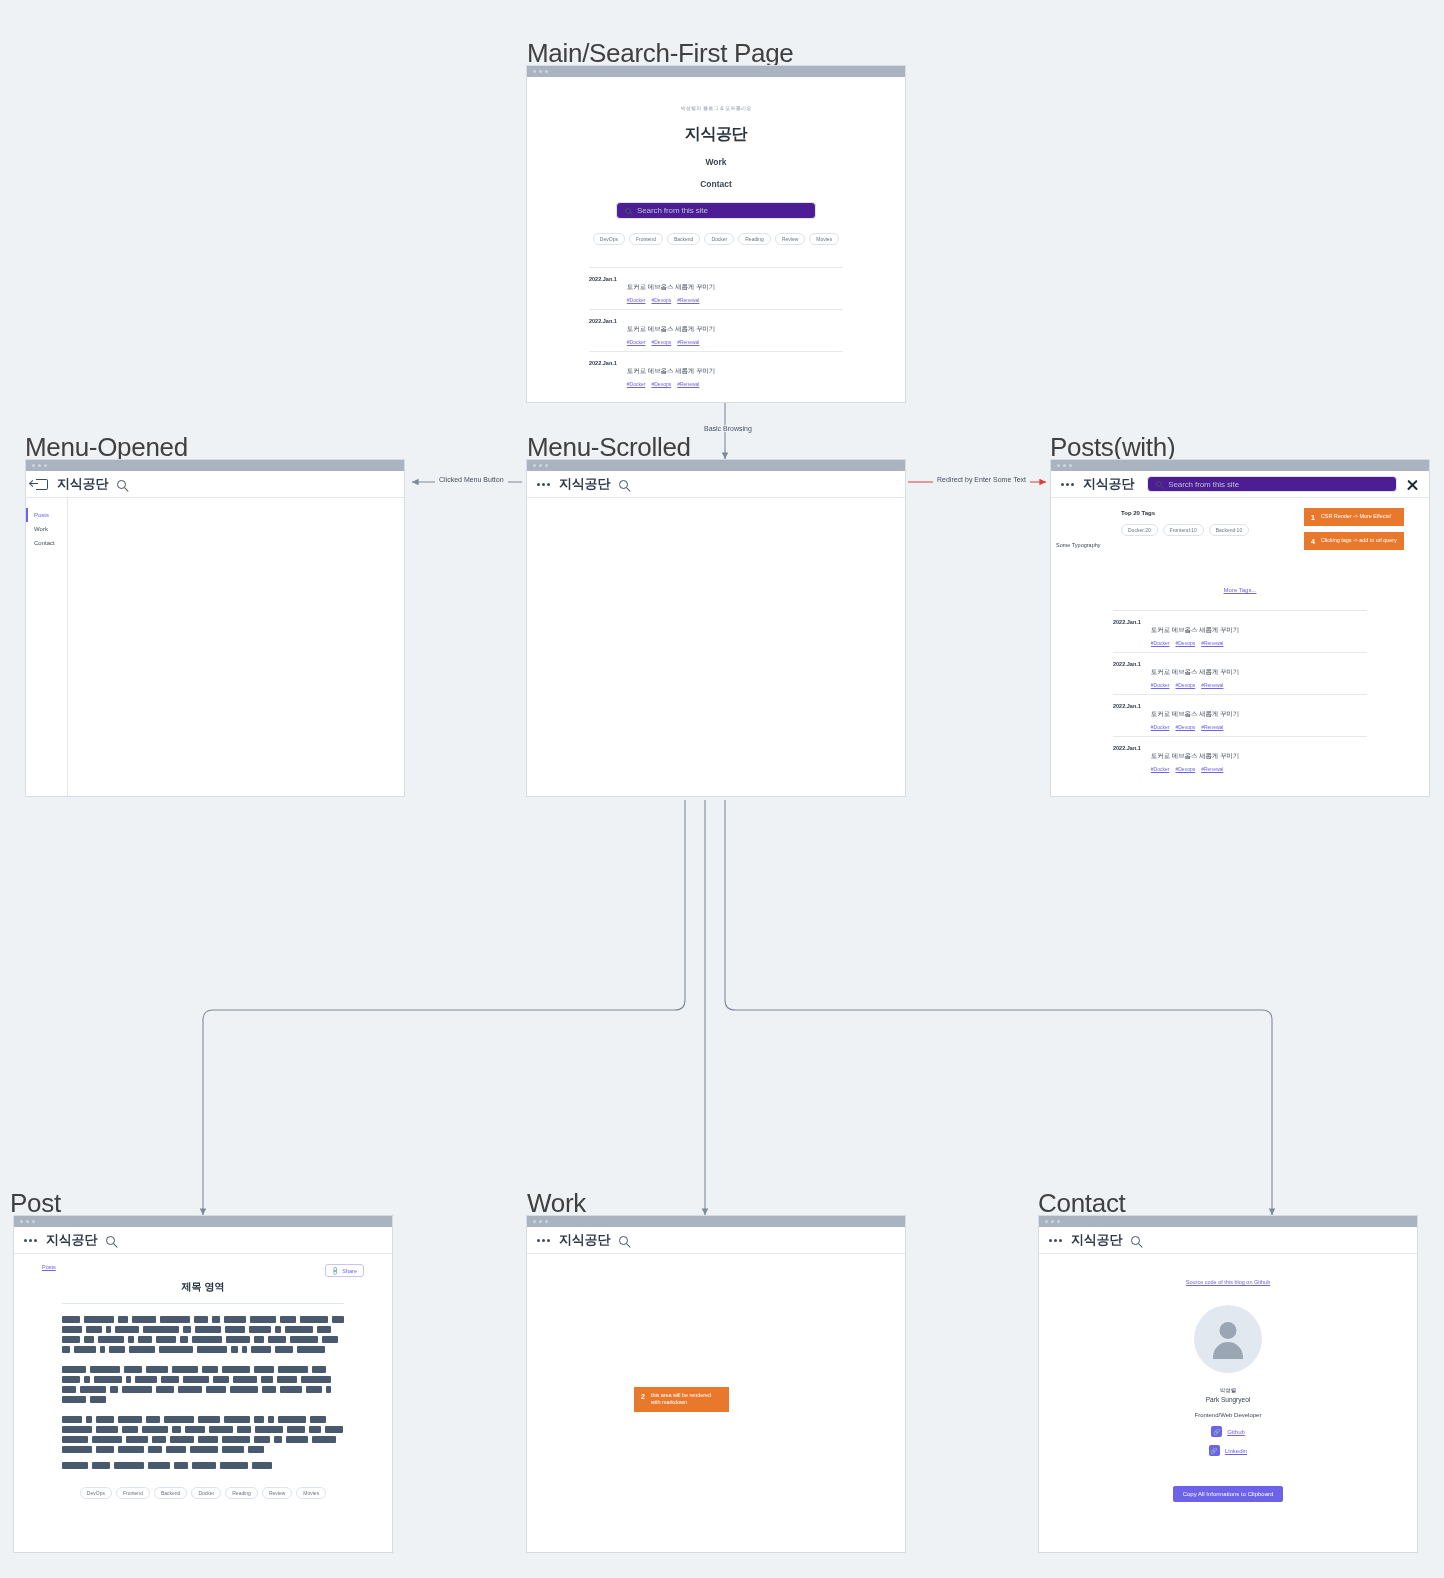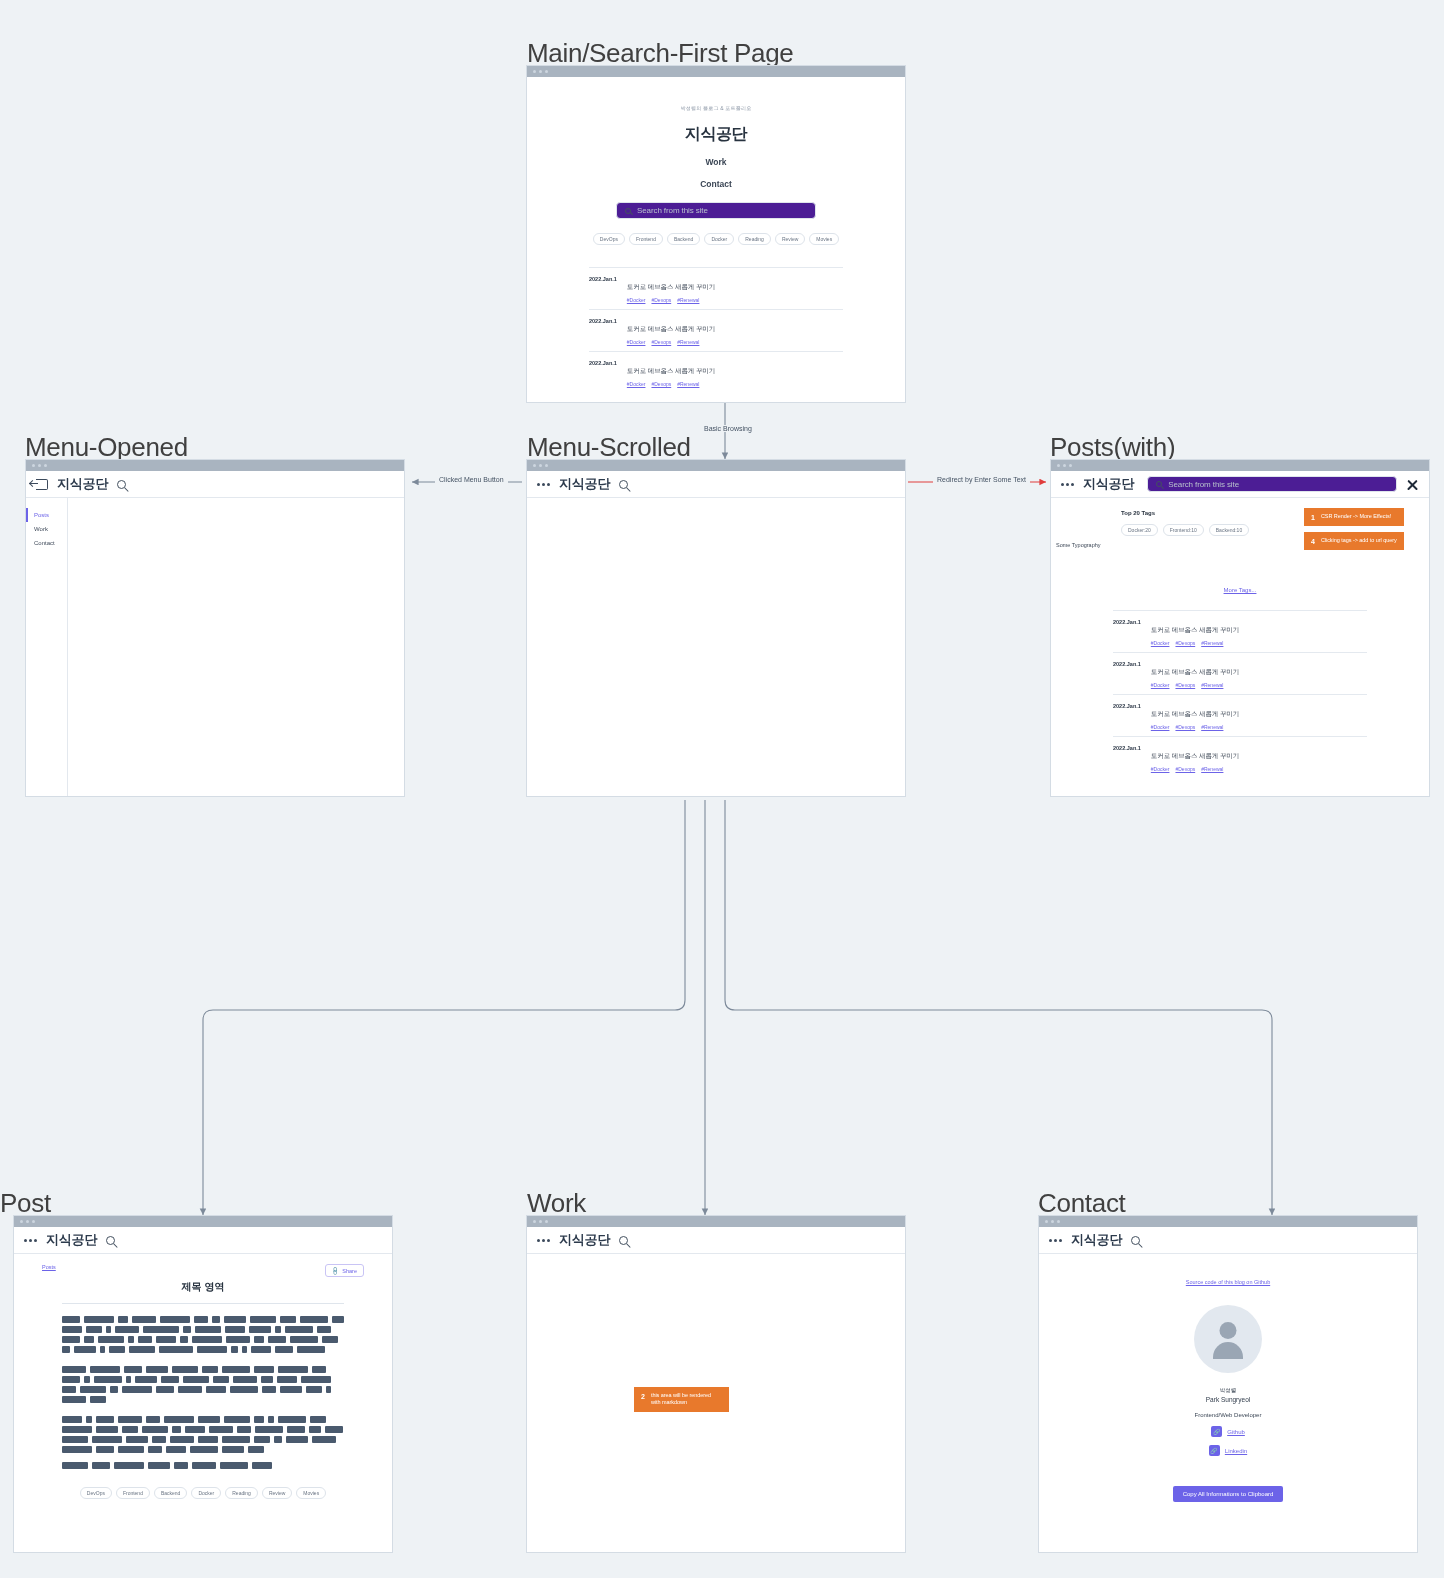--- a/index.html
+++ b/index.html
@@ -426,21 +426,21 @@
 
   <div class="callout" style="left:1304px;top:508px;width:100px;">
     <span class="num">1</span>
     <span class="txt">CSR Render -&gt; More Effects!</span>
   </div>
   <div class="callout" style="left:1304px;top:532px;width:100px;">
     <span class="num">4</span>
     <span class="txt">Clicking tags -&gt; add to url query</span>
   </div>
 
-  <div class="frame-title" style="left:0;top:1188px;">Post</div>
+  <div class="frame-title" style="left:10px;top:1188px;">Post</div>
   <div class="window" style="left:13px;top:1215px;width:380px;height:338px;">
     <div class="titlebar">
       <span class="dot"></span>
       <span class="dot"></span>
       <span class="dot"></span>
     </div>
     <div class="appbar">
       <span class="menu-dots">
           <i></i>
           <i></i>

